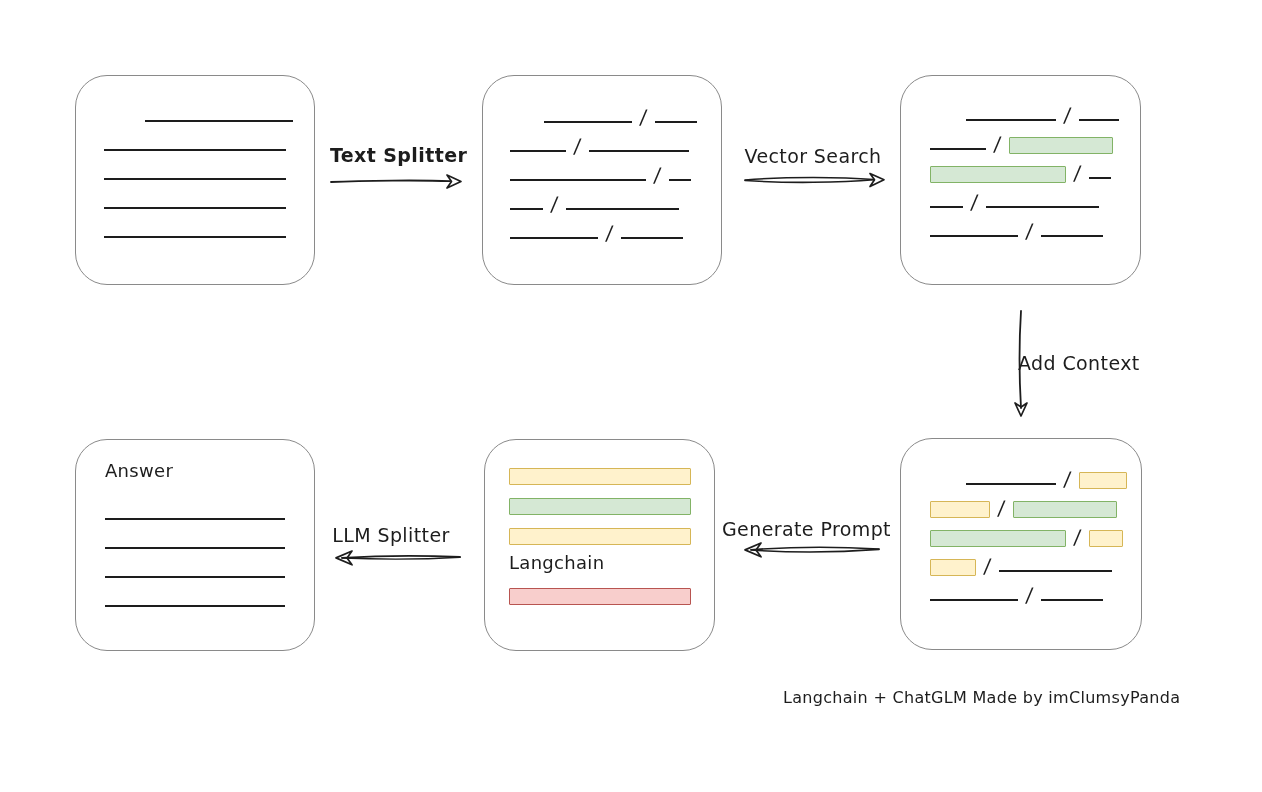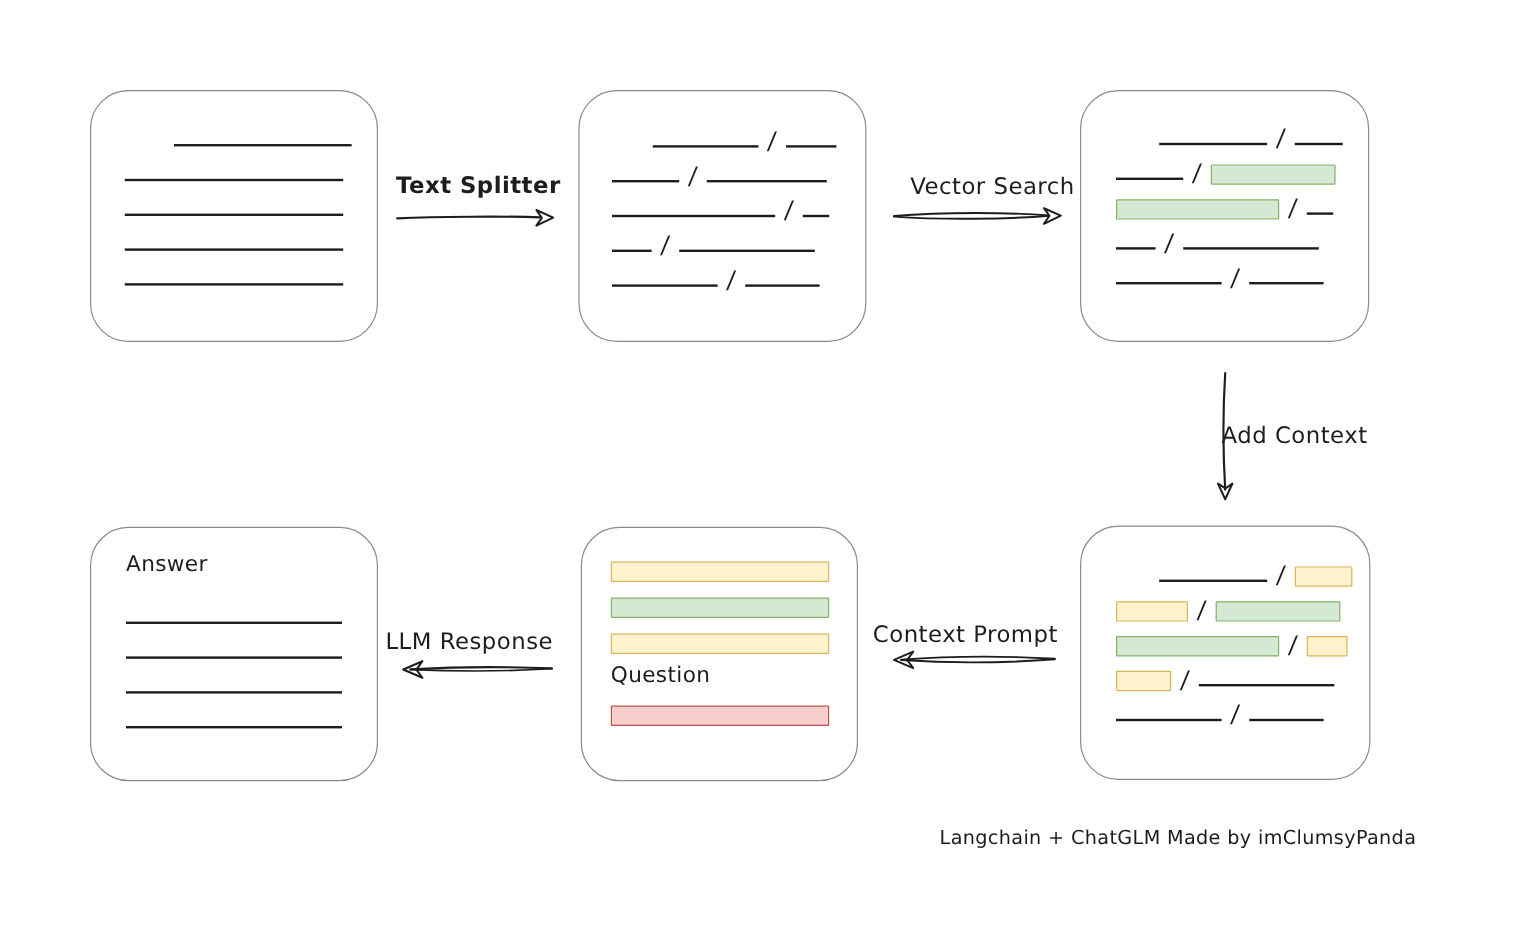--- a/index.html
+++ b/index.html
@@ -191,21 +191,21 @@
         <div class="drow">
           <div class="seg-bar yellow" style="width: 182px;"></div>
         </div>
         <div class="drow">
           <div class="seg-bar green" style="width: 182px;"></div>
         </div>
         <div class="drow">
           <div class="seg-bar yellow" style="width: 182px;"></div>
         </div>
         <div class="drow">
-          <div class="seg-label">Question</div>
+          <div class="seg-label">Langchain</div>
         </div>
         <div class="drow">
           <div class="seg-bar red" style="width: 182px;"></div>
         </div>
       </div>
   </div>
 
   <div class="box doc-box" style="left:900px; top:438px; width:242px; height:212px; padding:21px 0 0 29px;">
     <div class="rows">
         <div class="drow">
@@ -236,41 +236,41 @@
         </div>
       </div>
   </div>
 
   <div class="arrow-label" style="left:330px; top:144px; width:136px;font-weight:bold;">Text Splitter</div>
   <svg class="arrow-svg" style="left:328px; top:170px;" width="140" height="26" viewBox="0 0 140 26">
     <path d="M3,12 C35,10.5 95,10 122,11.2" fill="none" stroke="currentColor" stroke-width="1.8" stroke-linecap="round"></path>
     <path d="M119,5 L133,11.4 L119,18 L123.5,11.5 Z" fill="none" stroke="currentColor" stroke-width="1.7" stroke-linejoin="round"></path>
   </svg>
 
-  <div class="arrow-label" style="left:738px; top:145px; width:150px;margin-left:14px;">Vector Search</div>
+  <div class="arrow-label" style="left:738px; top:145px; width:150px;">Vector Search</div>
   <svg class="arrow-svg" style="left:742px; top:168px;" width="148" height="26" viewBox="0 0 148 26">
     <path d="M3,12 C45,8.5 100,9 132,11.5" fill="none" stroke="currentColor" stroke-width="1.6" stroke-linecap="round"></path>
     <path d="M3,12.5 C45,15.5 100,14.5 132,11.8" fill="none" stroke="currentColor" stroke-width="1.6" stroke-linecap="round"></path>
     <path d="M128,5.5 L142,11.7 L128,18.5 L132.5,11.8 Z" fill="none" stroke="currentColor" stroke-width="1.7" stroke-linejoin="round"></path>
   </svg>
 
   <div class="arrow-label" style="left:1018px; top:352px; text-align:left;">Add Context</div>
   <svg class="arrow-svg" style="left:1008px; top:308px;" width="26" height="112" viewBox="0 0 26 112">
     <path d="M13,3 C11,35 11.5,75 13,100" fill="none" stroke="currentColor" stroke-width="1.8" stroke-linecap="round"></path>
     <path d="M7,95 L13,108 L19,95 L13.2,99 Z" fill="none" stroke="currentColor" stroke-width="1.7" stroke-linejoin="round"></path>
   </svg>
 
-  <div class="arrow-label" style="left:722px; top:518px; width:165px;">Context Prompt</div>
+  <div class="arrow-label" style="left:722px; top:518px; width:165px;">Generate Prompt</div>
   <svg class="arrow-svg" style="left:727px; top:538px;" width="156" height="24" viewBox="0 0 156 24">
     <path d="M152,11 C110,8.5 60,9 24,11.8" fill="none" stroke="currentColor" stroke-width="1.6" stroke-linecap="round"></path>
     <path d="M152,11.4 C110,14.5 60,14.5 24,12" fill="none" stroke="currentColor" stroke-width="1.6" stroke-linecap="round"></path>
     <path d="M34,5 L18,11.9 L34,18.8 L29,12 Z" fill="none" stroke="currentColor" stroke-width="1.7" stroke-linejoin="round"></path>
   </svg>
 
-  <div class="arrow-label" style="left:318px; top:524px; width:146px;">LLM Response</div>
+  <div class="arrow-label" style="left:318px; top:524px; width:146px;">LLM Splitter</div>
   <svg class="arrow-svg" style="left:318px; top:546px;" width="146" height="24" viewBox="0 0 146 24">
     <path d="M142,11 C105,9.5 60,9.8 24,11.8" fill="none" stroke="currentColor" stroke-width="1.8" stroke-linecap="round"></path>
     <path d="M142,11.3 C105,13.5 60,13.5 24,12" fill="none" stroke="currentColor" stroke-width="1.4" stroke-linecap="round"></path>
     <path d="M34,5 L18,11.9 L34,18.8 L29,12 Z" fill="none" stroke="currentColor" stroke-width="1.7" stroke-linejoin="round"></path>
   </svg>
 
   <div class="footer-credit" style="left:783px; top:688px;">Langchain + ChatGLM Made by imClumsyPanda</div>
 
 </div>
 

